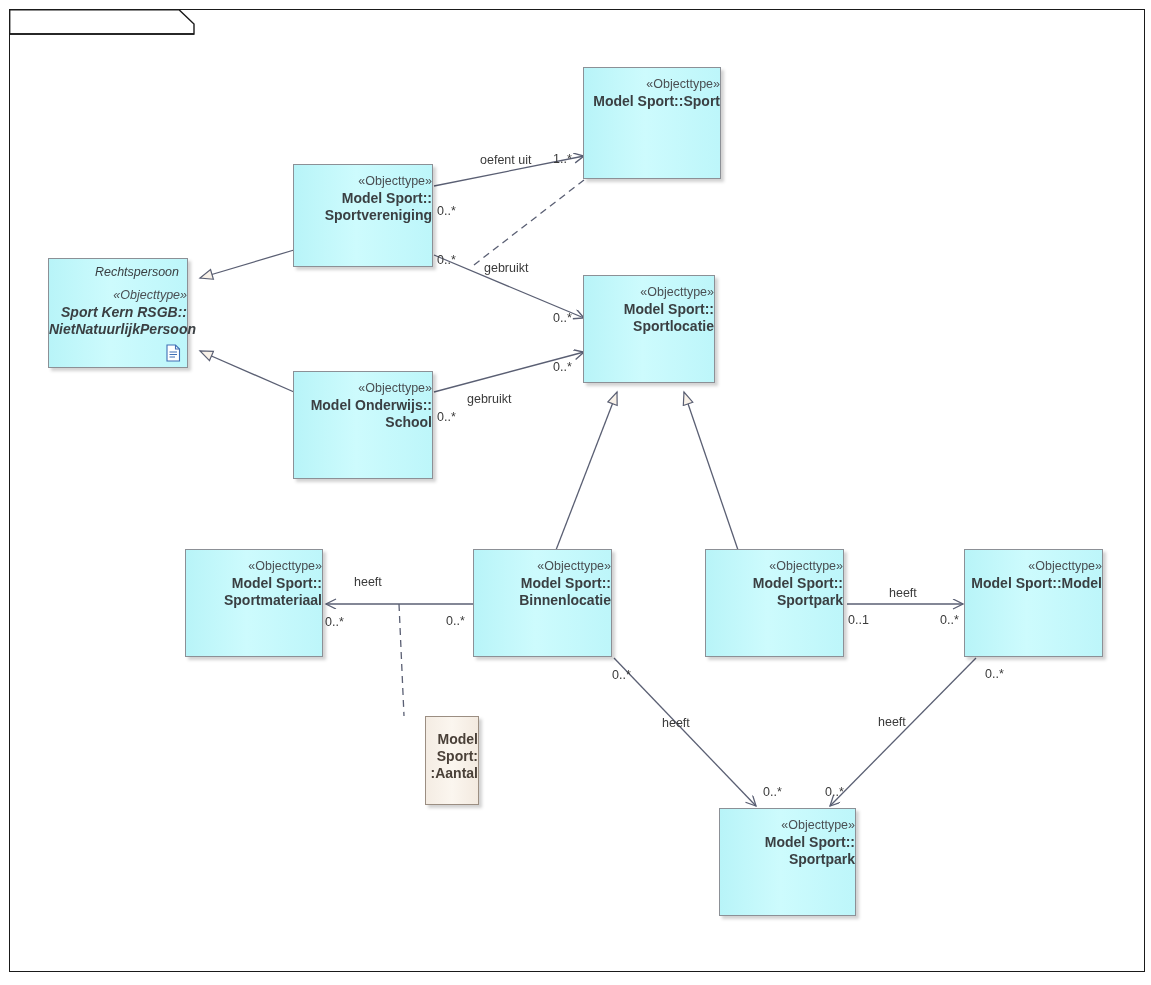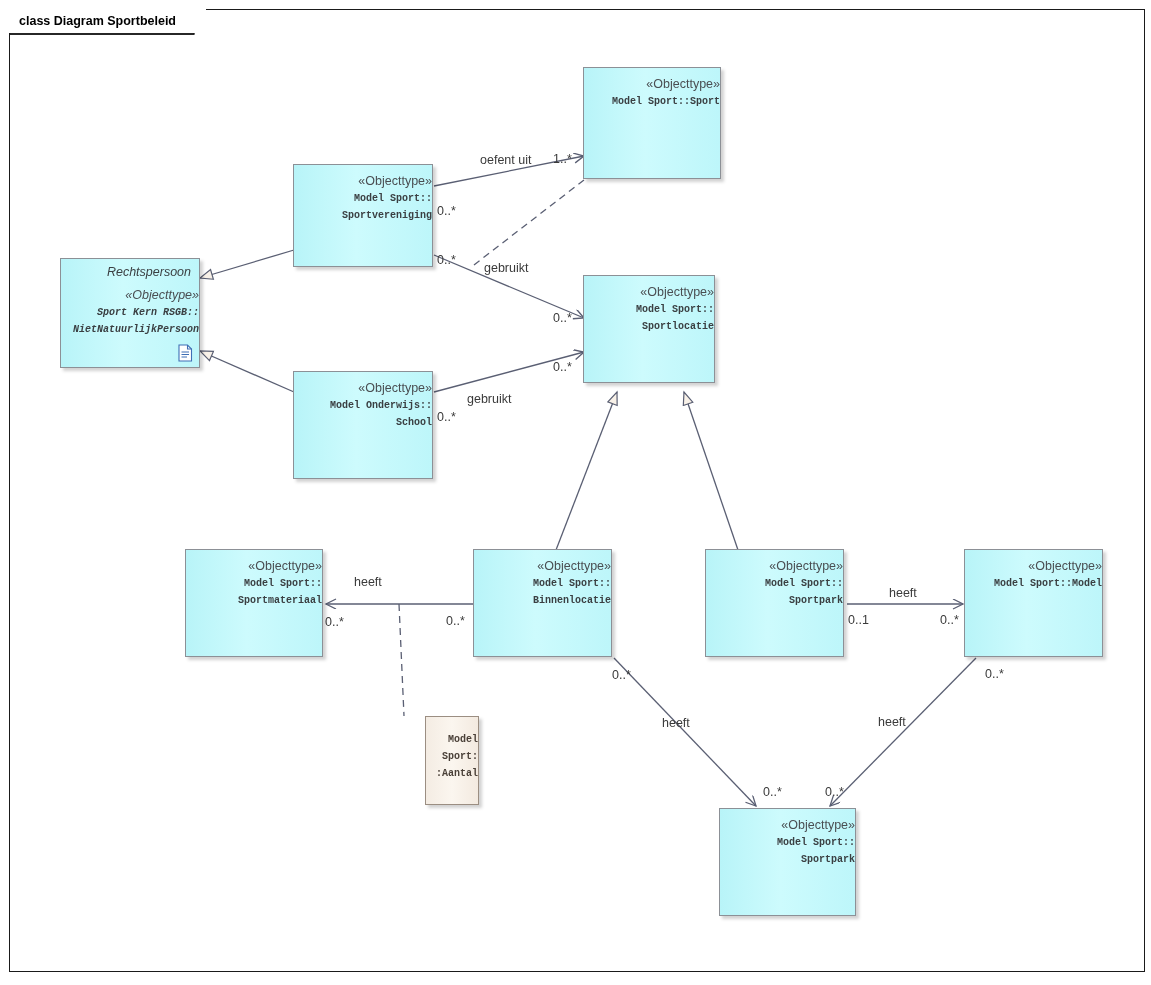--- a/index.html
+++ b/index.html
@@ -82,26 +82,25 @@
     color: #3f4346;
     padding-top: 8px;
   }
   .cls .stereo {
     font-size: 12.5px;
     color: #4a4e52;
     line-height: 17px;
     display: block;
   }
   .cls .nm {
-    font-size: 10px;
+    font-size: 14px;
     font-weight: bold;
     color: #3a3f42;
     line-height: 17px;
     display: block;
-    font-family: Liberation Mono, monospace;
   }
   .cls .absname {
     position: absolute;
     right: 8px;
     top: 5px;
     font-size: 12.5px;
     font-style: italic;
     color: #3a3f42;
     line-height: 16px;
   }
@@ -131,21 +130,20 @@
 </head>
 <body>
 
 <div id="diagram-root">
 
   <svg class="frame-tab-shape" width="186" height="26">
     <path d="M0.7,0.7 L170,0.7 L185,15 L185,25 L0.7,25 Z" fill="#ffffff" stroke="#1a1a1a" stroke-width="1.4"></path>
     <path d="M0.7,25 L185,25" stroke="#1a1a1a" stroke-width="1.4"></path>
   </svg>
   <div class="frame"></div>
-  <div class="frame-tab">class Diagram Sportbeleid</div>
 
   <svg id="links">
     <defs>
       <marker id="openArrow" markerWidth="14" markerHeight="14" refX="11" refY="5" orient="auto" markerUnits="userSpaceOnUse">
         <path d="M1,0 L11,5 L1,10" fill="none" stroke="#5a5f73" stroke-width="1.3"></path>
       </marker>
       <marker id="genTri" markerWidth="16" markerHeight="16" refX="13.5" refY="6" orient="auto" markerUnits="userSpaceOnUse">
         <path d="M1,1 L13.5,6 L1,11 Z" fill="#f7 efe6" stroke="#5a5f73" stroke-width="1.2"></path>
       </marker>
       <marker id="genTri2" markerWidth="16" markerHeight="16" refX="13.5" refY="6" orient="auto" markerUnits="userSpaceOnUse">
@@ -216,21 +214,21 @@
     <span class="stereo">«Objecttype»</span>
     <span class="nm">Model Sport::Sport</span>
   </div>
 
   <div class="cls" style="left:293px; top:164px; width:140px; height:103px;">
     <span class="stereo">«Objecttype»</span>
     <span class="nm">Model Sport::</span>
     <span class="nm">Sportvereniging</span>
   </div>
 
-  <div class="cls abstract" style="left:60px; top:258px; width:140px; height:110px;">
+  <div class="cls abstract" style="left:48px; top:258px; width:140px; height:110px;">
     <span class="absname">Rechtspersoon</span>
     <span class="stereo">«Objecttype»</span>
     <span class="nm">Sport Kern RSGB::</span>
     <span class="nm">NietNatuurlijkPersoon</span>
     <svg class="doc-icon" viewBox="0 0 15 18">
       <path d="M1,1 L9.5,1 L13.5,5 L13.5,17 L1,17 Z" fill="#ffffff" stroke="#3f6fb5" stroke-width="1.1"></path>
       <path d="M9.5,1 L9.5,5 L13.5,5" fill="none" stroke="#3f6fb5" stroke-width="1.1"></path>
       <path d="M3.5,8 H11 M3.5,10.5 H11 M3.5,13 H9" stroke="#3f6fb5" stroke-width="1"></path>
     </svg>
   </div>

